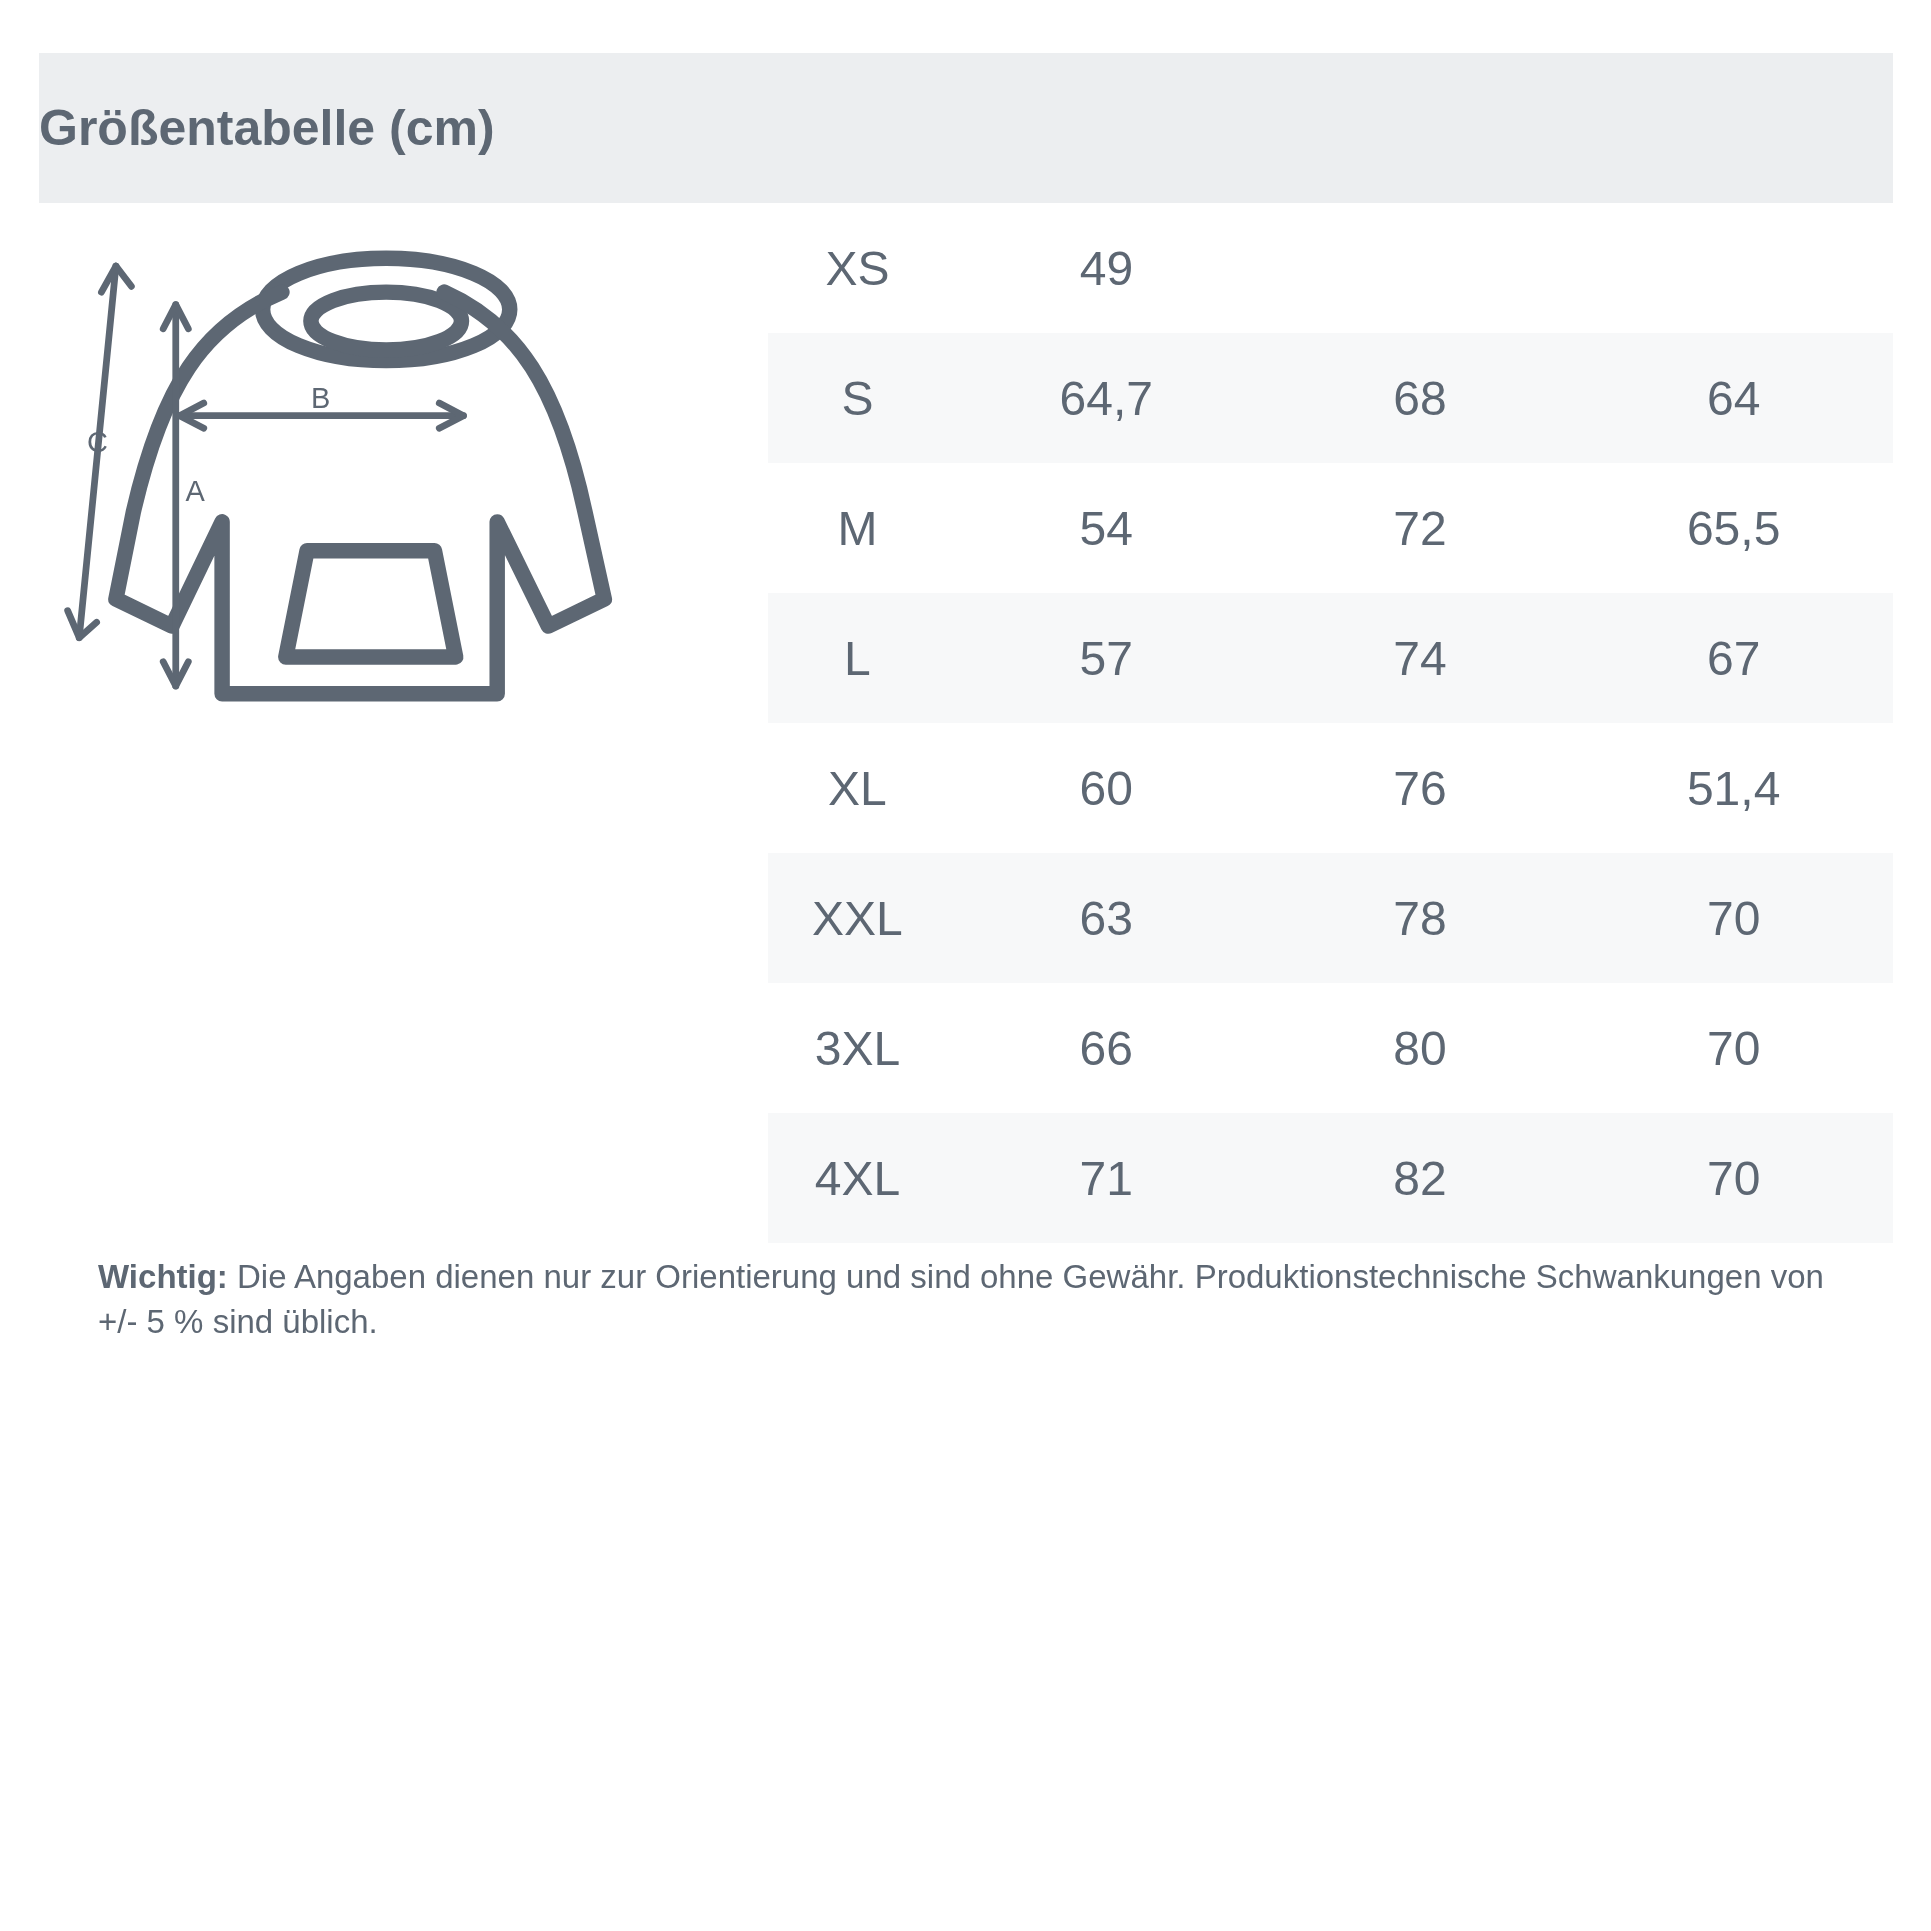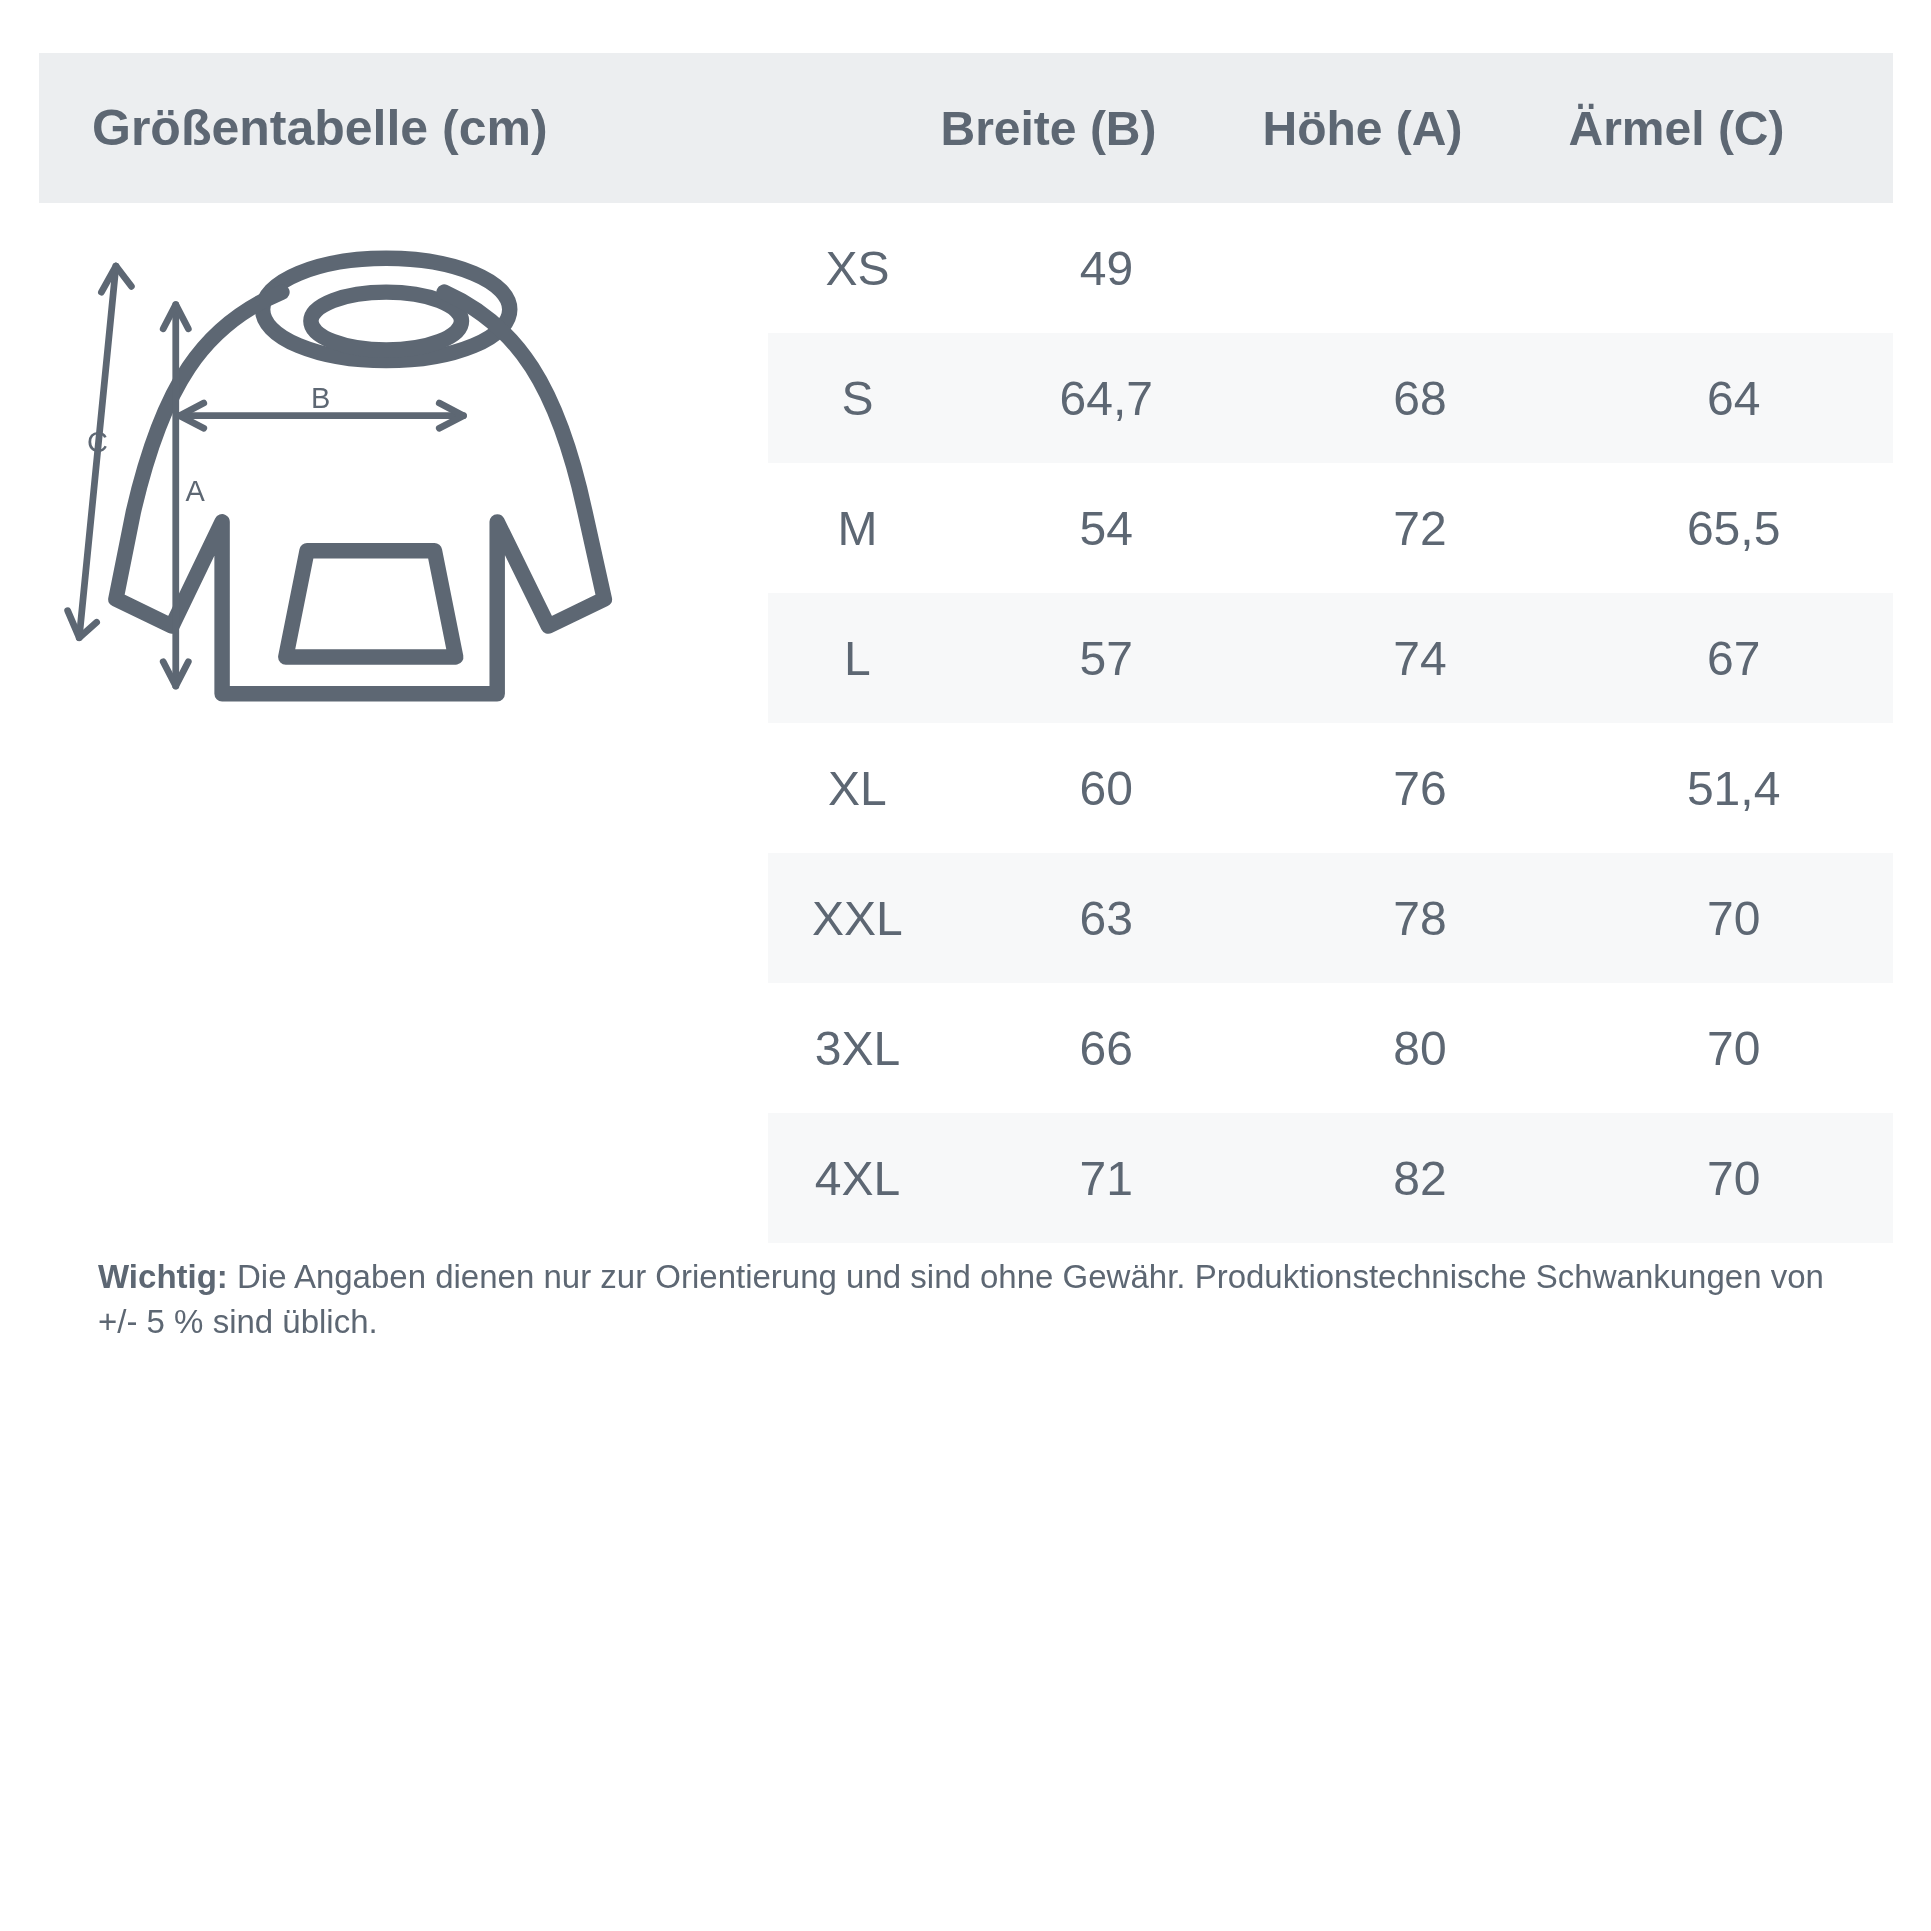--- a/index.html
+++ b/index.html
@@ -31,21 +31,20 @@
     width: 1854px;
     height: 150px;
     background: #eceef0;
     display: flex;
     align-items: center;
   }
   .header-title {
     font-size: 50px;
     font-weight: bold;
     color: #5d6773;
-    margin-left: 53px;
     white-space: nowrap;
   }
   .header-cols {
     position: absolute;
     left: 850px;
     top: 0;
     height: 150px;
     width: 1004px;
     display: flex;
     align-items: center;
@@ -111,25 +110,20 @@
     font-weight: bold;
   }
 </style>
 </head>
 <body>
 
 <div class="page">
 
   <div class="header-band">
     <div class="header-title">Größentabelle (cm)</div>
-    <div class="header-cols">
-      <div class="header-col b">Breite (B)</div>
-      <div class="header-col a">Höhe (A)</div>
-      <div class="header-col c">Ärmel (C)</div>
-    </div>
   </div>
 
   <div class="illustration">
     <svg viewBox="0 0 720 620" width="695" height="599" xmlns="http://www.w3.org/2000/svg">
       <g fill="none" stroke="#5d6773" stroke-width="16" stroke-linecap="round" stroke-linejoin="round">
 
         <ellipse cx="340" cy="80" rx="128" ry="53"></ellipse>
 
         <ellipse cx="340" cy="92" rx="78" ry="30"></ellipse>
 

